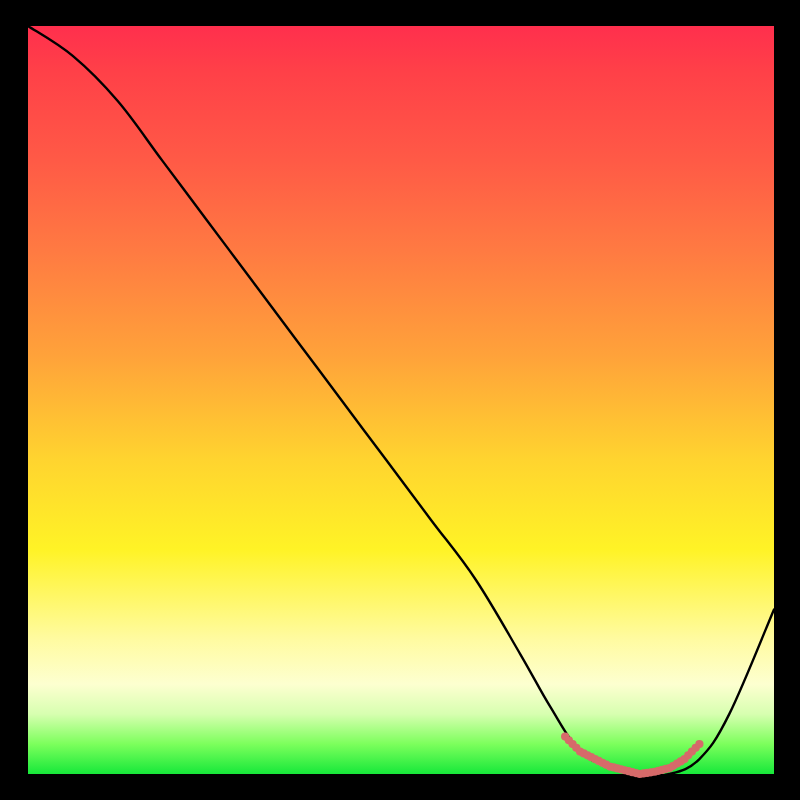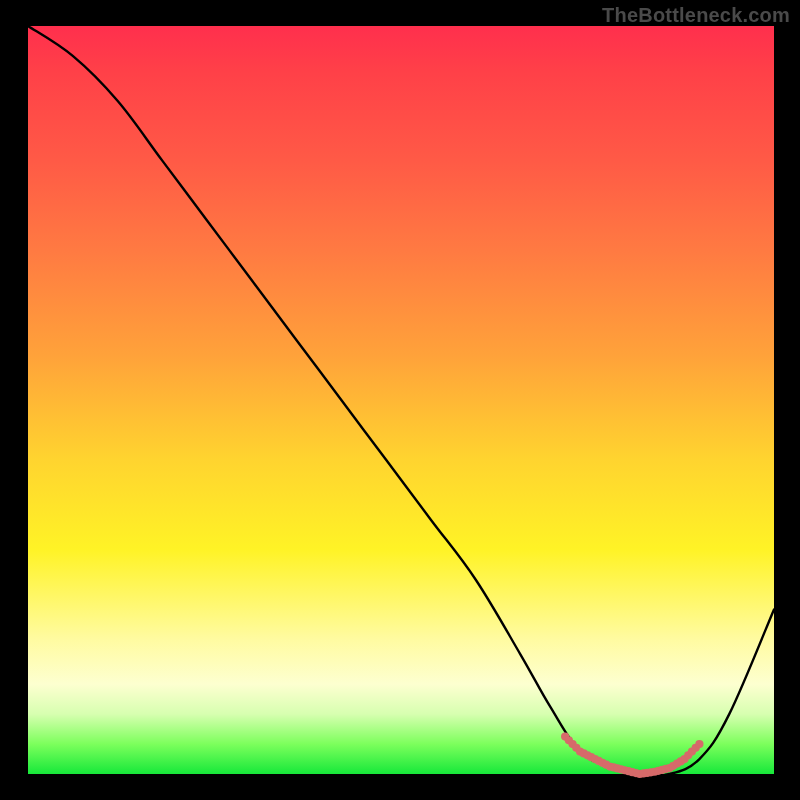--- a/index.html
+++ b/index.html
@@ -59,21 +59,20 @@
     width: 100%;
     height: 100%;
     overflow: visible;
   }
 </style>
 </head>
 <body>
 
 <div class="stage">
 
-  <div class="watermark">TheBottleneck.com</div>
 
   <div class="plot">
 
     <svg class="curve" viewBox="0 0 100 100" preserveAspectRatio="none">
       <path id="main-curve" fill="none" stroke="#000000" stroke-width="0.32" stroke-linecap="round" stroke-linejoin="round" d="M 0 0 C 1.08 0.72, 3.84 2.2, 6 4 C 8.16 5.8, 9.84 7.48, 12 10 C 14.16 12.52, 15.84 15.120000000000001, 18 18 C 20.16 20.88, 21.84 23.12, 24 26 C 26.16 28.88, 27.84 31.119999999999997, 30 34 C 32.16 36.88, 33.84 39.120000000000005, 36 42.00000000000001 C 38.16 44.88000000000001, 39.84 47.120000000000005, 42 50 C 44.16 52.879999999999995, 45.84 55.12, 48 58 C 50.16 60.88, 51.84 63.12, 54 66 C 56.16 68.88, 57.84 70.76, 60 74 C 62.16 77.24, 64.2 80.94, 66 84 C 67.8 87.06, 68.56 88.66, 70 91 C 71.44 93.34, 72.56 95.56, 74 97 C 75.44 98.44, 76.56 98.46, 78 99 C 79.44 99.54, 80.56 99.82, 82 100 C 83.44 100.18, 84.56 100.36, 86 100 C 87.44 99.64, 88.56 99.44, 90 98 C 91.44 96.56, 92.2 95.6, 94 92 C 95.8 88.4, 98.92 80.52, 100 78"></path>
       <g id="marker-dots">
           <circle cx="72" cy="95" r="0.55" fill="#d66a6a"></circle>
           <circle cx="72.5" cy="95.5" r="0.55" fill="#d66a6a"></circle>
           <circle cx="73" cy="96" r="0.55" fill="#d66a6a"></circle>
           <circle cx="73.5" cy="96.5" r="0.55" fill="#d66a6a"></circle>

